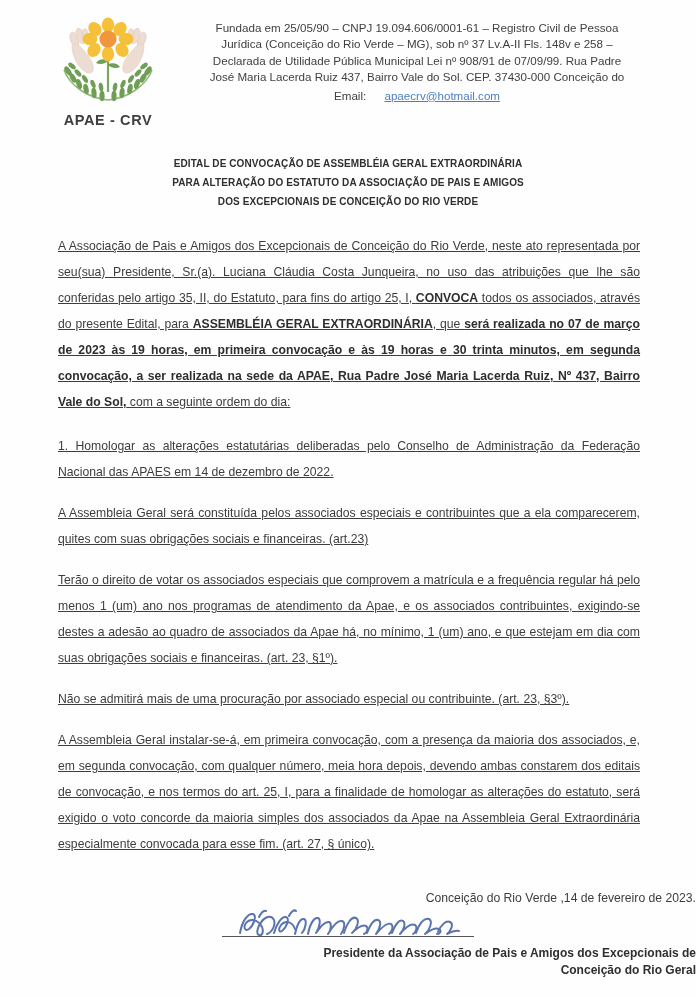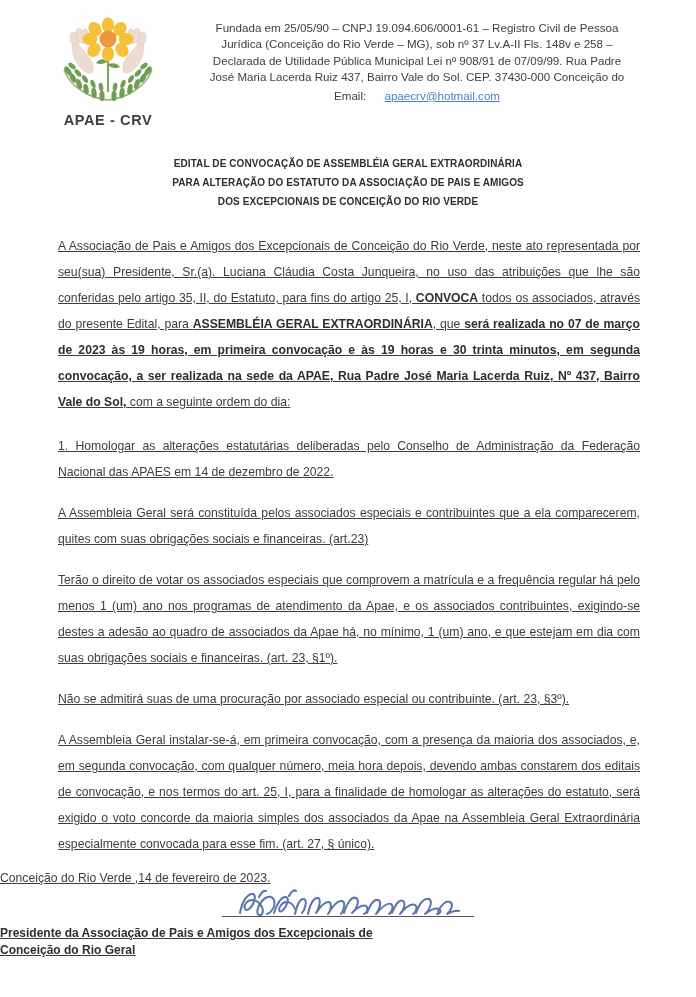--- a/index.html
+++ b/index.html
@@ -107,25 +107,24 @@
     text-decoration: underline;
   }
   p.para:last-child { margin-bottom: 0; }
 
   p.para b { font-weight: bold; color: #2e2e30; }
 
   .gap-sm { height: 3px; }
 
   
   .closing {
-    margin-top: 14px;
-    text-align: left;
+    margin-top: 34px;
+    text-align: right;
     font-size: 12.2px;
     color: #3d3d40;
-    text-decoration: underline;
   }
 
   .sign-wrap {
     position: relative;
     width: 300px;
     margin: 6px auto 0 auto;
     height: 34px;
   }
 
   .sign-svg {
@@ -256,21 +255,21 @@
 
     <div class="gap-sm"></div>
 
     <p class="para">1.  Homologar as alterações estatutárias deliberadas pelo Conselho de Administração da Federação Nacional das APAES em 14 de dezembro de 2022.</p>
 
     <p class="para">A Assembleia Geral será constituída pelos associados especiais e contribuintes que a ela comparecerem, quites com suas obrigações sociais e financeiras. (art.23)</p>
 
     <p class="para">Terão o direito de votar os associados especiais que comprovem a matrícula e a frequência regular há pelo menos 1 (um) ano nos programas de atendimento da Apae, e os associados contribuintes, exigindo-se destes a adesão ao quadro de associados da Apae há, no mínimo, 1 (um) ano, e que estejam em dia com suas obrigações sociais e financeiras. (art. 23, §1º).</p>
 
 
-    <p class="para">Não se admitirá suas de uma procuração por associado especial ou contribuinte. (art. 23, §3º).</p>
+    <p class="para">Não se admitirá mais de uma procuração por associado especial ou contribuinte. (art. 23, §3º).</p>
 
     <p class="para">A Assembleia Geral instalar-se-á, em primeira convocação, com a presença da maioria dos associados, e, em segunda convocação, com qualquer número, meia hora depois, devendo ambas constarem dos editais de convocação, e nos termos do art. 25, I, para a finalidade de homologar as alterações do estatuto, será exigido o voto concorde da maioria simples dos associados da Apae na Assembleia Geral Extraordinária especialmente convocada para esse fim. (art. 27, § único).</p>
   </div>
 
   <div class="closing">
     <div>Conceição do Rio Verde ,14  de fevereiro  de 2023.</div>
 
     <div class="sign-wrap">
       <svg class="sign-svg" width="232" height="34" viewBox="0 0 232 34" xmlns="http://www.w3.org/2000/svg">
         <g fill="none" stroke="#5b74ad" stroke-width="2" stroke-linecap="round" stroke-linejoin="round">

